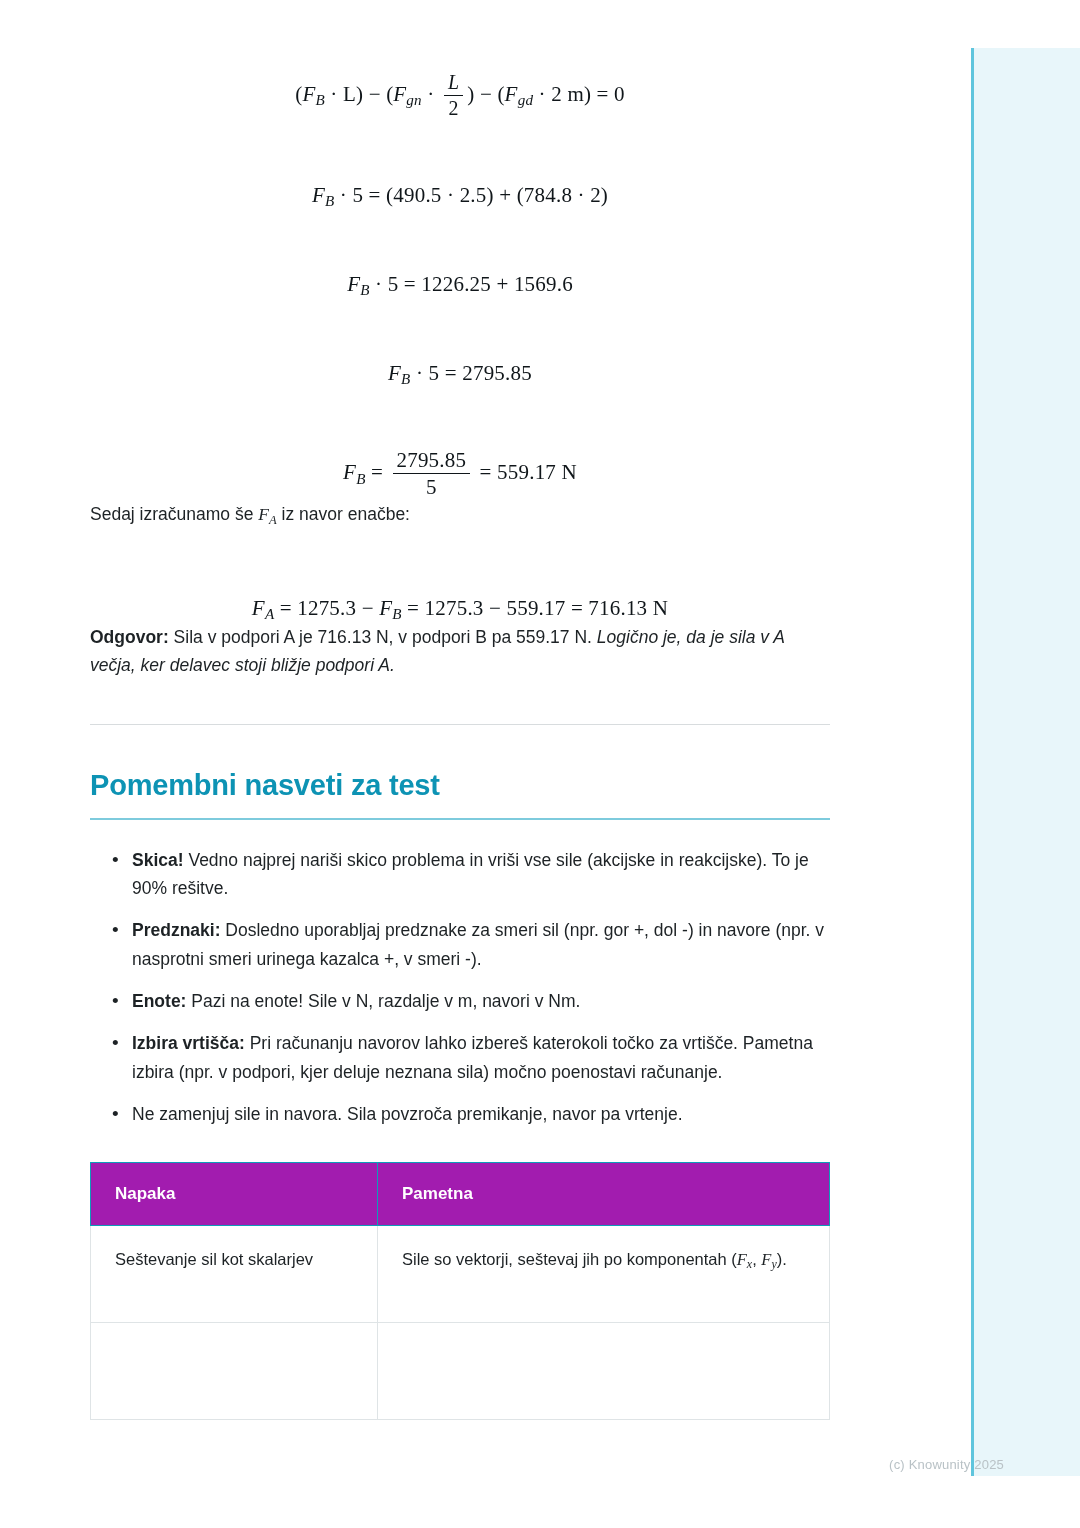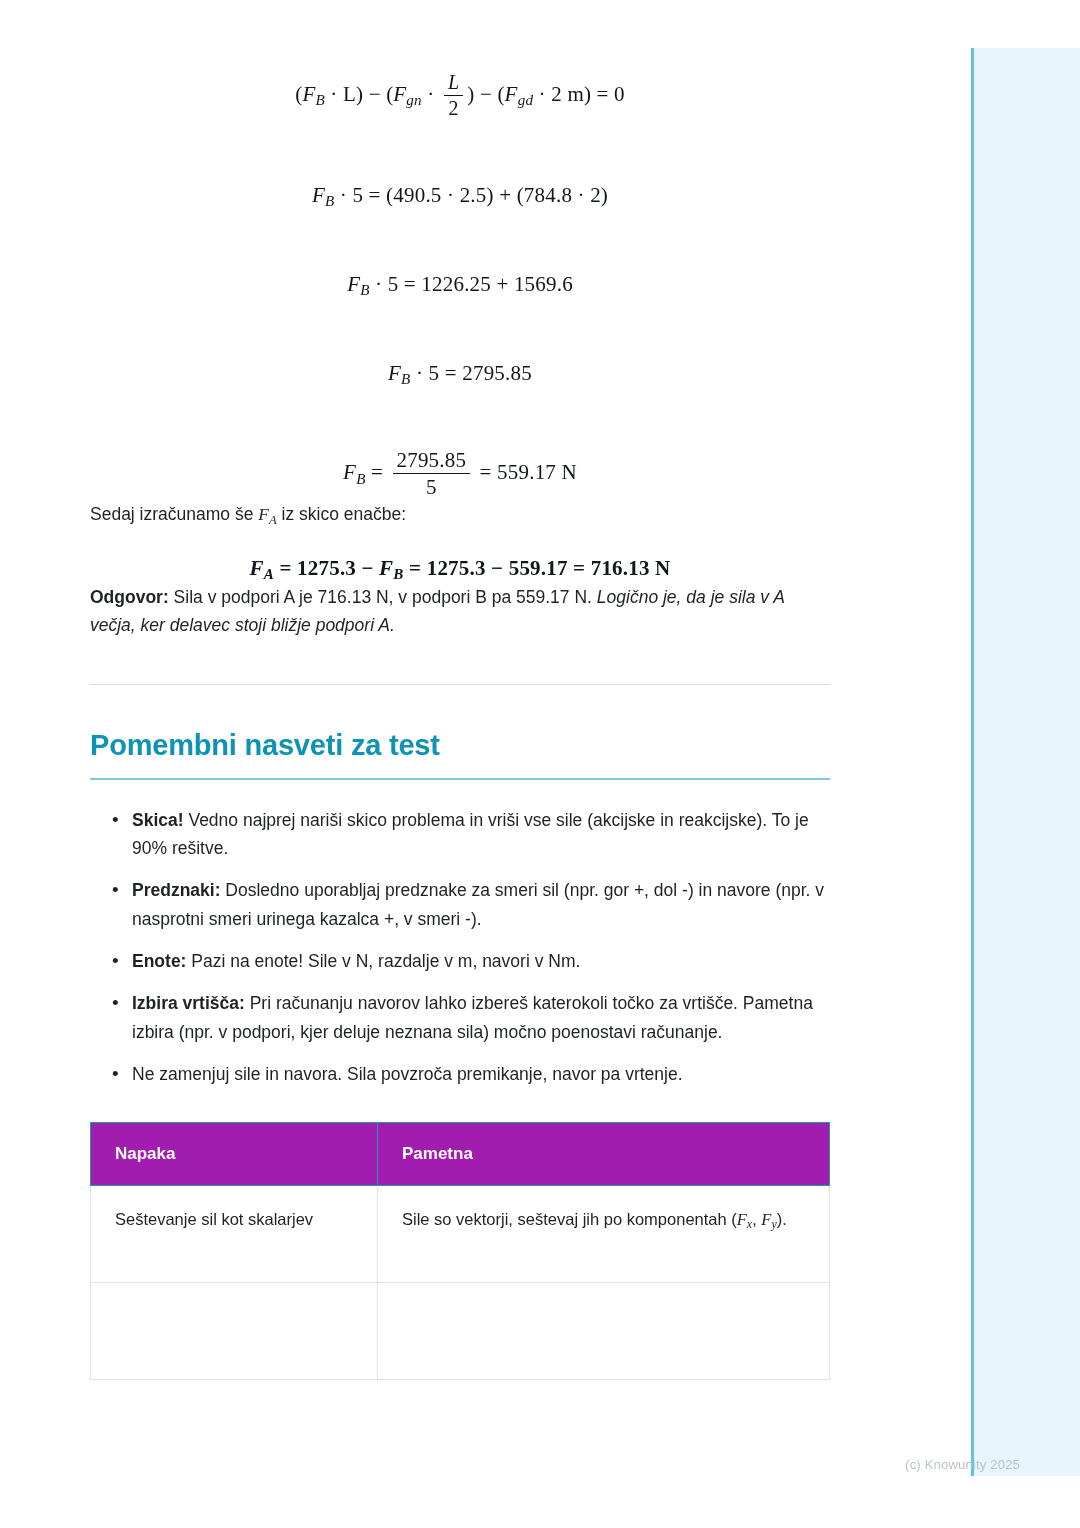--- a/index.html
+++ b/index.html
@@ -50,21 +50,21 @@
     text-align: center;
     color: #10161a;
     font-size: 21px;
     letter-spacing: .2px;
   }
   .m1 { margin-top: 72px; }
   .m2 { margin-top: 62px; }
   .m3 { margin-top: 62px; }
   .m4 { margin-top: 62px; }
   .m5 { margin-top: 60px; }
-  .m6 { margin-top: 26px; font-weight: bold; }
+  .m6 { margin-top: 66px; }
   .var {
     font-style: italic;
   }
   .sub {
     font-size: 0.72em;
     vertical-align: -0.28em;
     font-style: italic;
   }
   .frac {
     display: inline-block;
@@ -160,21 +160,21 @@
     font-size: 16.5px;
     line-height: 1.6;
     padding: 20px 24px;
     border: 1px solid #dfe4e6;
     vertical-align: top;
     color: #1d2225;
     height: 56px;
   }
   .watermark {
     position: absolute;
-    right: 60px;
+    right: 76px;
     bottom: 56px;
     font-size: 13px;
     color: #b9c2c6;
     letter-spacing: .2px;
   }
 </style>
 </head>
 <body>
 
 <div class="page">
@@ -198,21 +198,21 @@
 
     <div class="math m4">
       <span class="var">F</span><span class="sub">B</span><span> · 5 = 2795.85</span>
     </div>
 
     <div class="math m5">
       <span class="var">F</span><span class="sub">B</span><span> = </span><span class="frac"><span class="num">2795.85</span><span class="den">5</span></span><span> = 559.17 N</span>
     </div>
 
     <p class="body-text p-sedaj">
-      <span>Sedaj izračunamo še </span><span class="var" style="font-family:'Liberation Serif',serif;">F</span><span class="sub" style="font-family:'Liberation Serif',serif;">A</span><span> iz skico enačbe:</span>
+      <span>Sedaj izračunamo še </span><span class="var" style="font-family:'Liberation Serif',serif;">F</span><span class="sub" style="font-family:'Liberation Serif',serif;">A</span><span> iz navor enačbe:</span>
     </p>
 
     <div class="math m6">
       <span class="var">F</span><span class="sub">A</span><span> = 1275.3 − </span><span class="var">F</span><span class="sub">B</span><span> = 1275.3 − 559.17 = 716.13 N</span>
     </div>
 
     <p class="body-text p-odgovor">
       <span class="bold">Odgovor:</span><span> Sila v podpori A je 716.13 N, v podpori B pa 559.17 N. </span><span class="italic">Logično je, da je sila v A večja, ker delavec stoji bližje podpori A.</span>
     </p>
 

